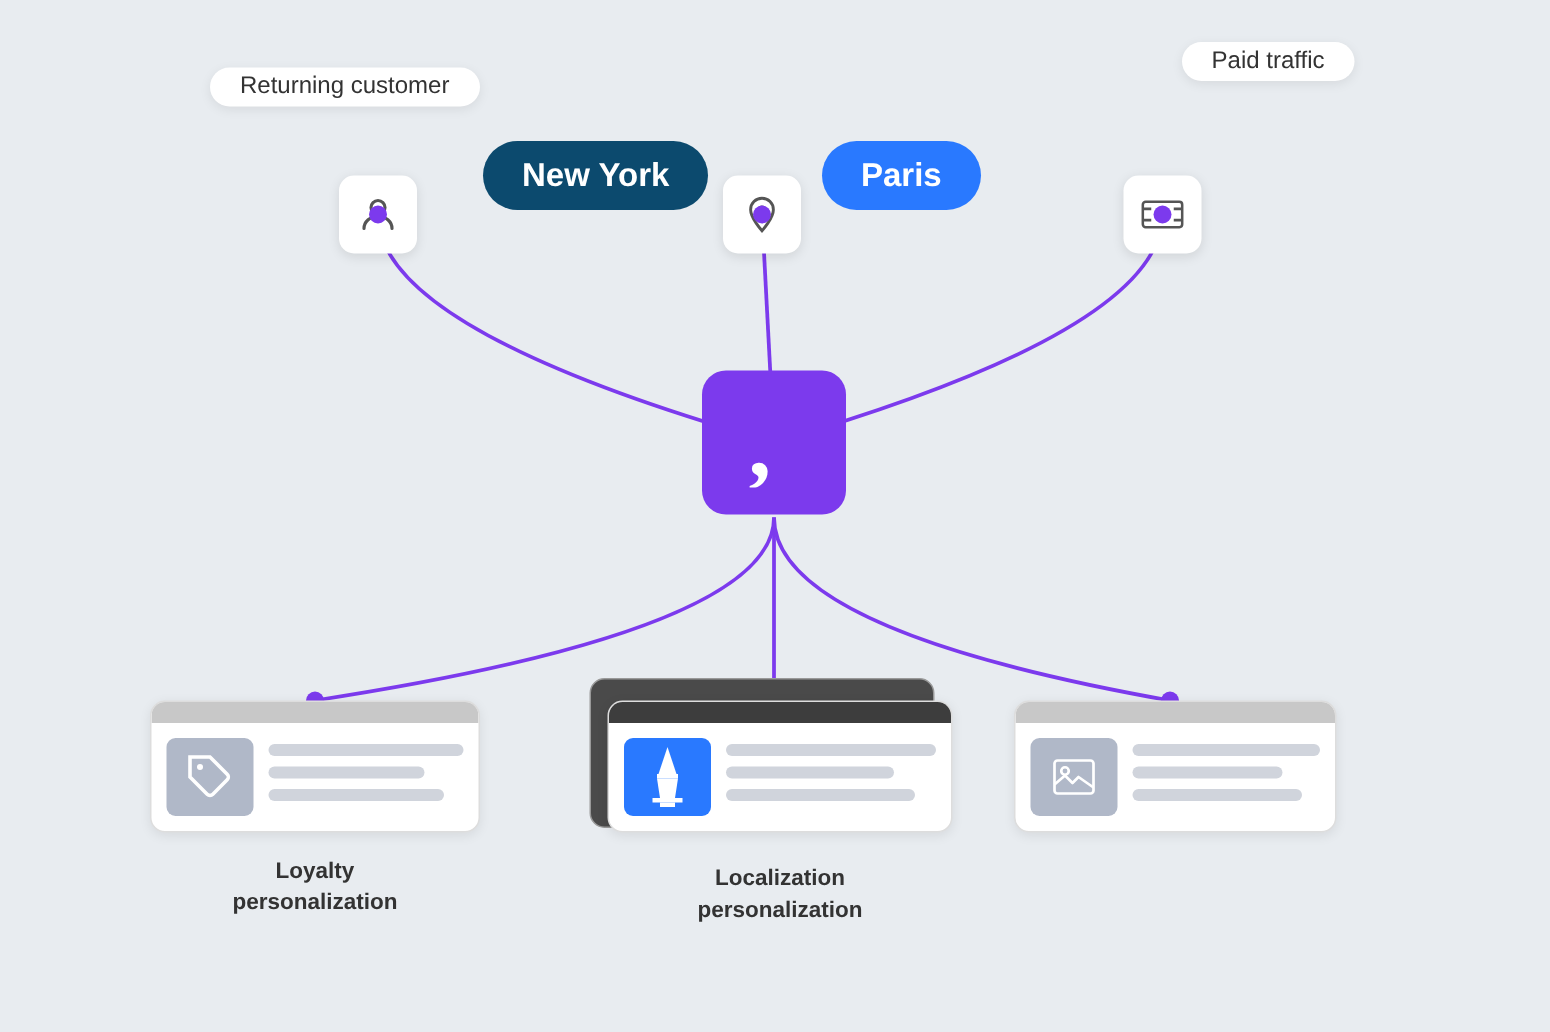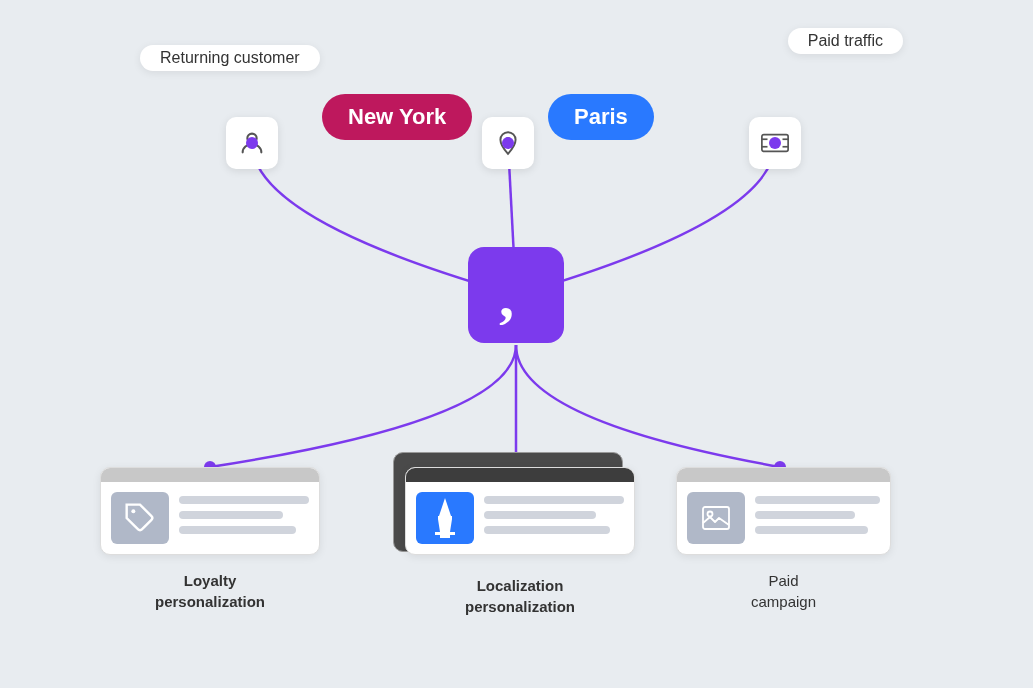--- a/index.html
+++ b/index.html
@@ -52,21 +52,21 @@
       position: absolute;
       border-radius: 50px;
       padding: 10px 26px;
       font-size: 22px;
       font-weight: 700;
       display: flex;
       align-items: center;
       gap: 6px;
     }
     .location-chip.dark {
-      background: #be185d;
+      background: #0c4a6e;
       color: white;
       text-align: center;
     }
     .location-chip.blue {
       background: #2979ff;
       color: white;
       text-align: right;
     }
     
     .center-node {
@@ -278,18 +278,14 @@
           <path d="M2 18l7-6 5 5 4-4 10 7" stroke="#ffffff" stroke-linejoin="round"></path>
         </svg>
       </div>
       <div class="card-lines">
         <div class="card-line" style="width: 100%;"></div>
         <div class="card-line" style="width: 80%;"></div>
         <div class="card-line" style="width: 90%;"></div>
       </div>
     </div>
   </div>
-  <div class="card-label" style="left: 676px; top: 570px; width: 215px;">
-    <span>Paid</span><br>
-    <span>campaign</span>
-  </div>
 
 </div>
 
 </body></html>

